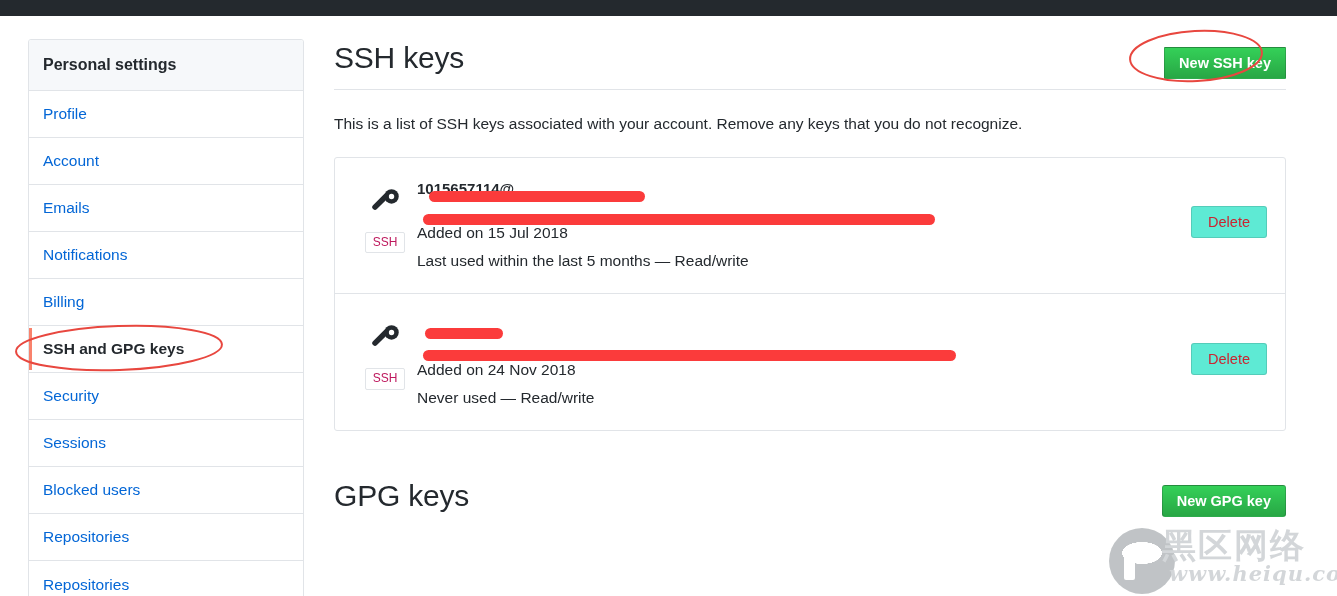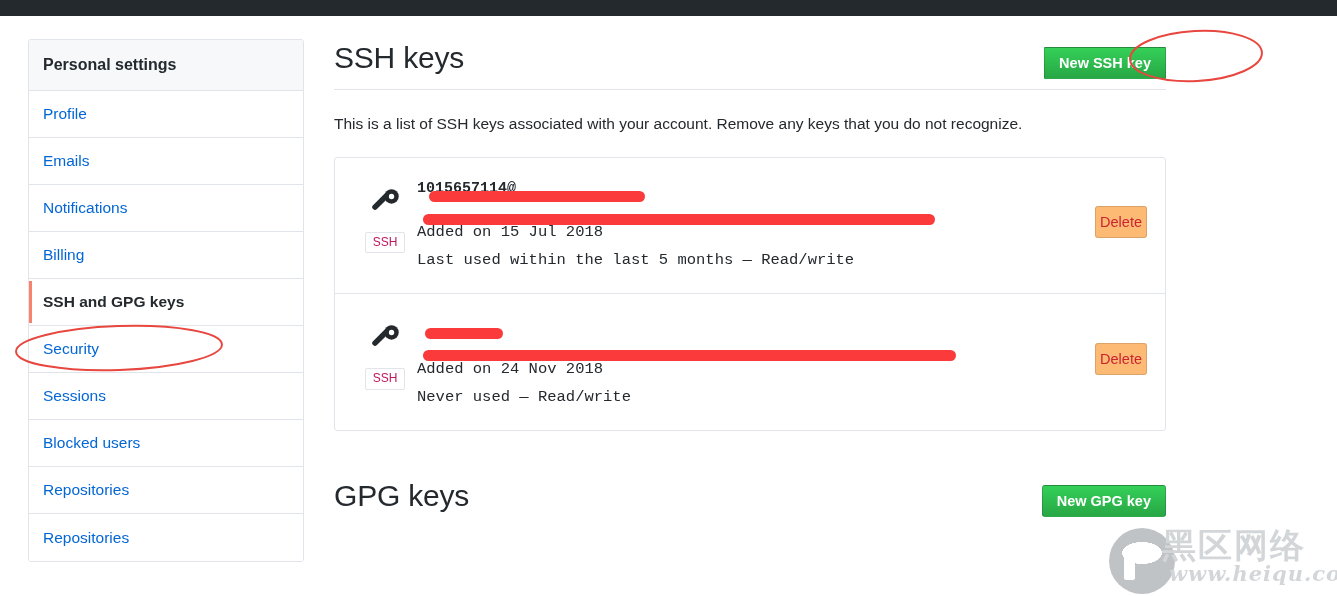--- a/index.html
+++ b/index.html
@@ -64,21 +64,21 @@
     position: absolute;
     left: 0; top: 2px; bottom: 2px;
     width: 3px;
     background: #f9826c;
   }
 
   
   .main {
     position: absolute;
     left: 334px; top: 28px;
-    width: 832px;
+    width: 952px;
   }
   .page-head {
     position: relative;
     height: 62px;
     border-bottom: 1px solid #e1e4e8;
   }
   .page-title {
     font-size: 30px;
     font-weight: normal;
     color: #24292e;
@@ -135,21 +135,21 @@
     margin-top: 8px;
     border: 1px solid #e1e4e8;
     border-radius: 2px;
     color: #be185d;
     font-size: 12px;
     padding: 2px 7px;
     background: #fff;
     line-height: 1.3;
   }
 
-  .key-info { flex: 1 1 auto; min-width: 0; padding-right: 12px; font-family: Liberation Mono, monospace; }
+  .key-info { flex: 1 1 auto; min-width: 0; padding-right: 12px; }
   .key-title {
     font-size: 15px;
     color: #24292e;
     font-weight: bold;
     line-height: 1.25;
     white-space: nowrap;
     overflow: hidden;
   }
   .key-finger {
     font-size: 13px;
@@ -162,26 +162,26 @@
   .key-meta {
     font-size: 15.5px;
     color: #24292e;
     line-height: 1.62;
     margin-top: 3px;
   }
 
   .btn-delete {
     flex: 0 0 auto;
     align-self: center;
-    background: #fdba74;
+    background: #5eead4;
     border: 1px solid rgba(27,31,35,.15);
     border-radius: 3px;
     color: #cb2431;
     font-size: 14.5px;
-    padding: 7px 4px;
+    padding: 7px 16px;
     cursor: pointer;
     margin-top: -8px;
   }
 
   
   .censor {
     position: absolute;
     background: #fb3b3b;
     border-radius: 9px;
     pointer-events: none;
@@ -288,20 +288,23 @@
 
 <div id="page">
 
   <div class="topbar"></div>
 
   <nav class="sidebar">
     <div class="sidebar-header">Personal settings</div>
 
     <div class="nav-item">
       <span>Profile</span>
+    </div>
+    <div class="nav-item">
+      <span>Account</span>
     </div>
     <div class="nav-item">
       <span>Emails</span>
     </div>
     <div class="nav-item">
       <span>Notifications</span>
     </div>
     <div class="nav-item">
       <span>Billing</span>
     </div>

